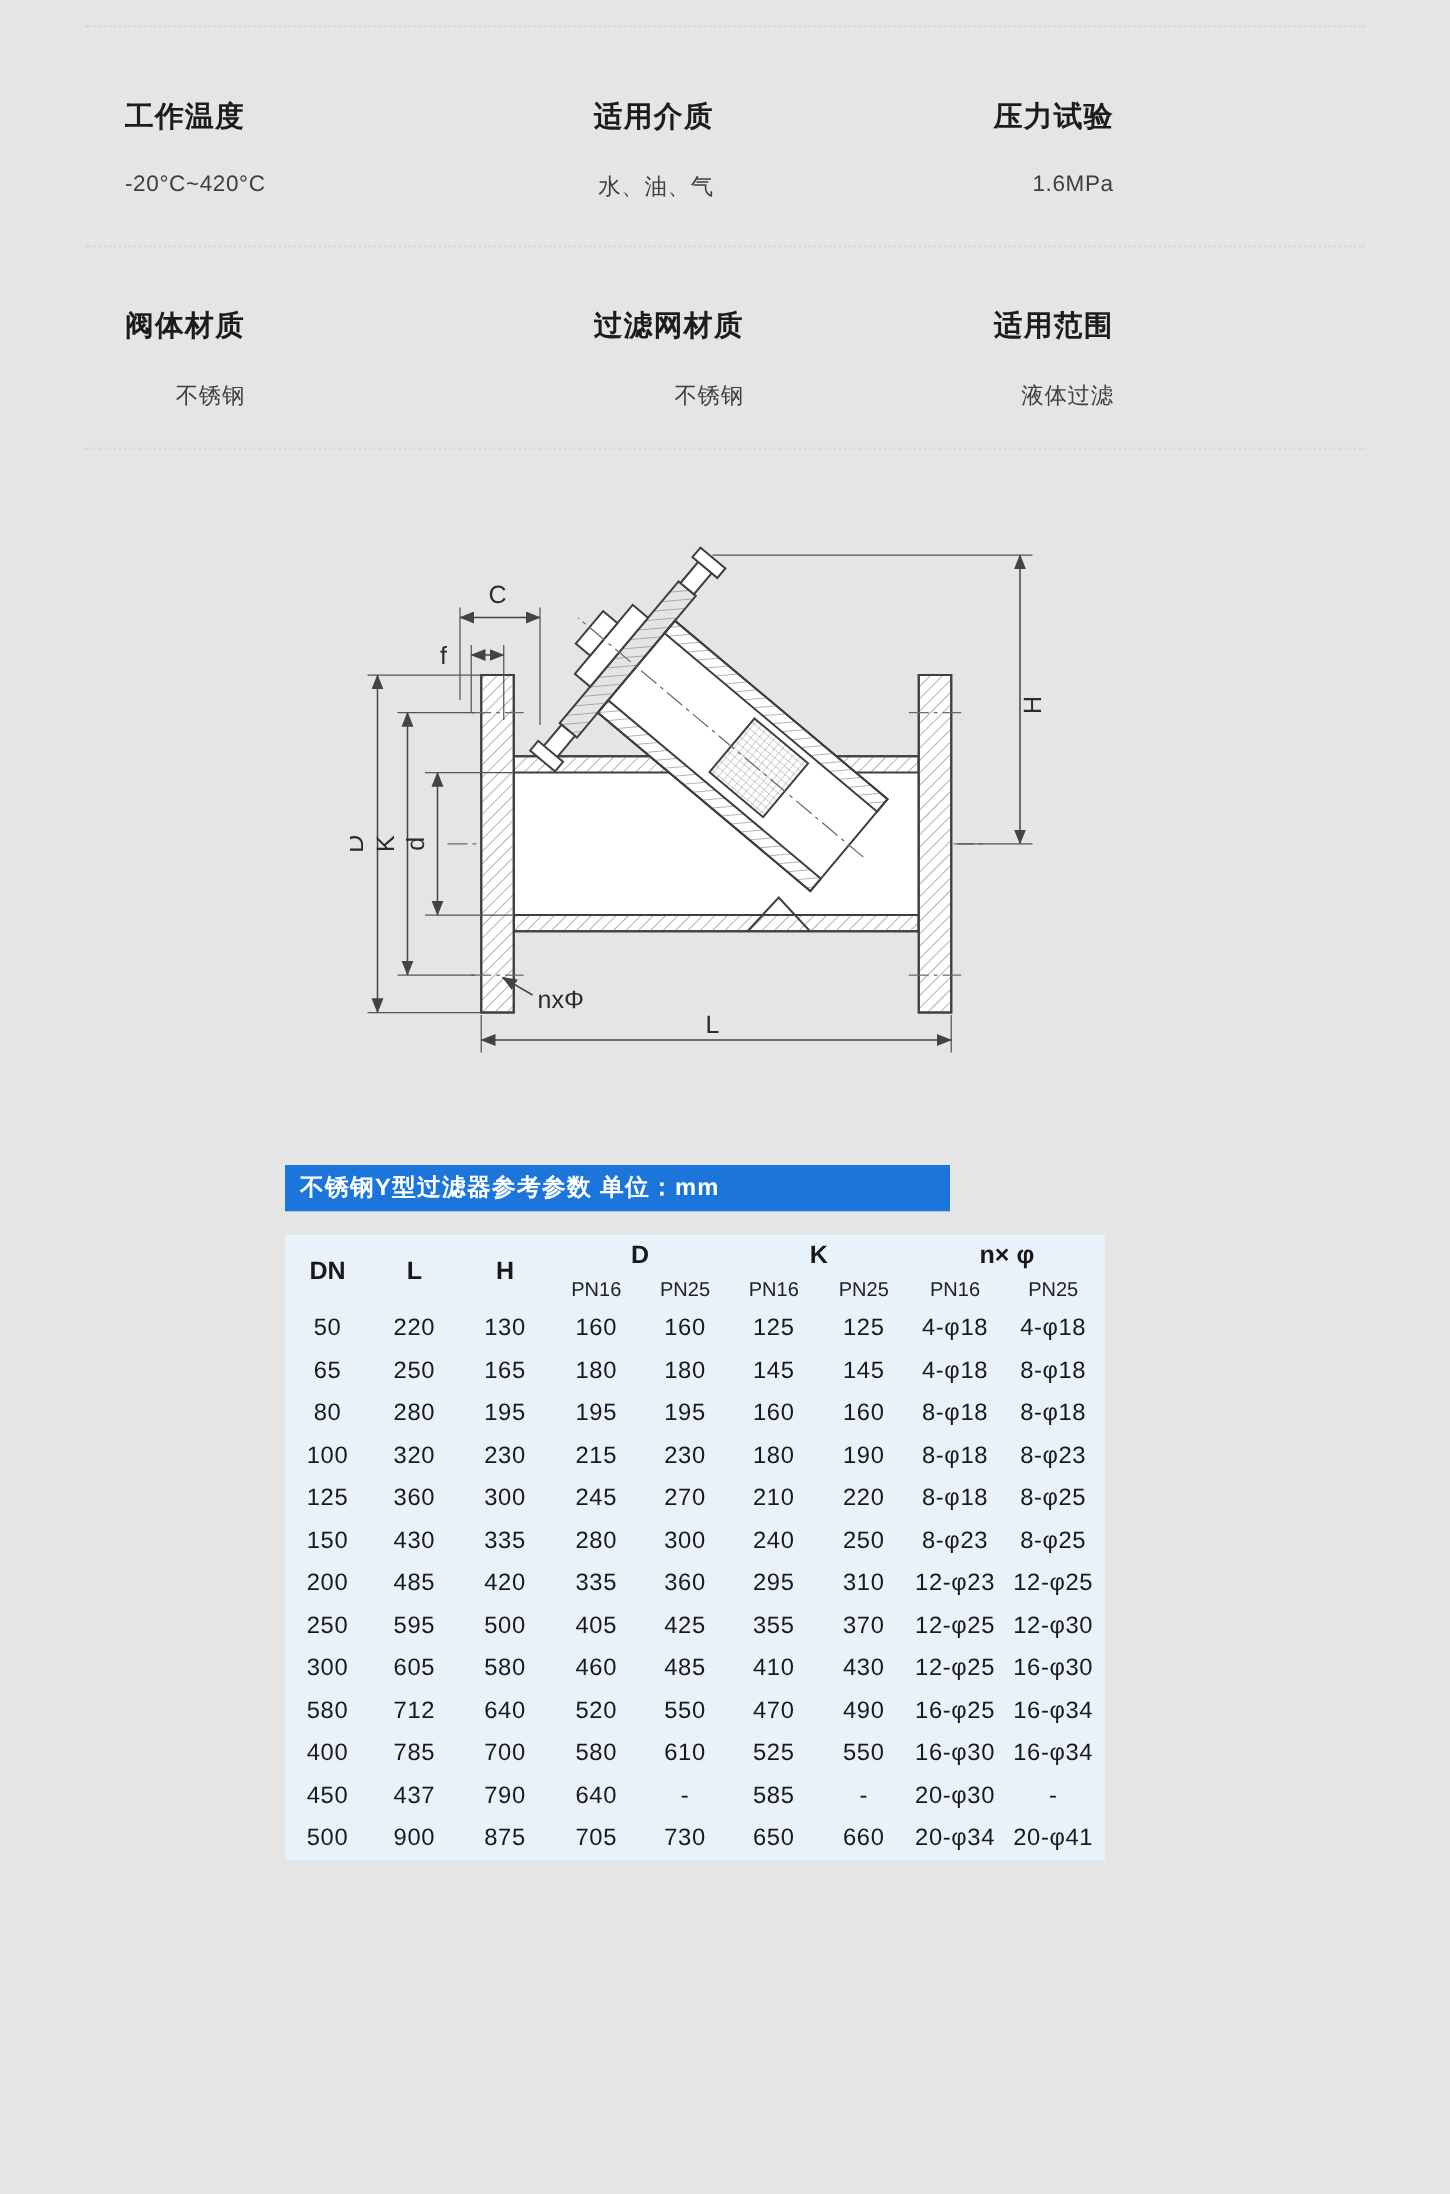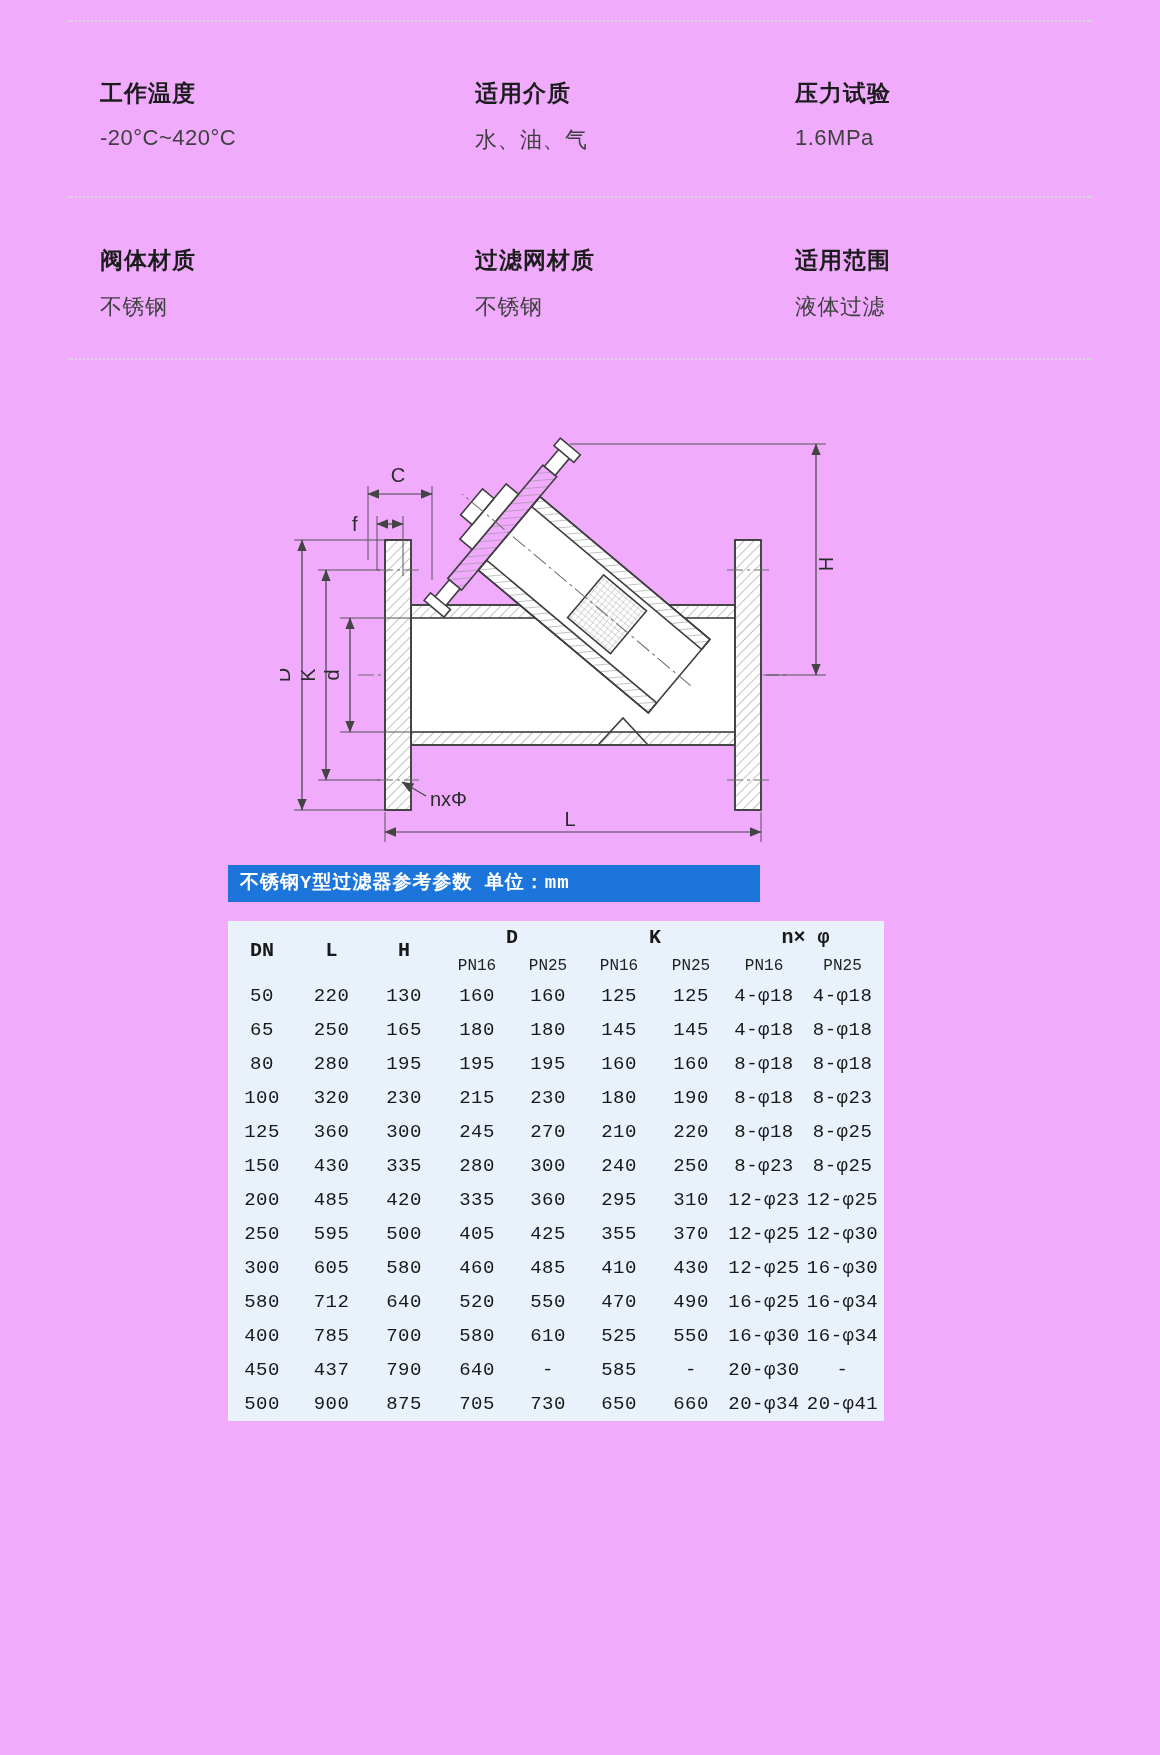--- a/index.html
+++ b/index.html
@@ -2,44 +2,44 @@
 <html><head>
 <meta charset="utf-8">
 <style>
   * { margin:0; padding:0; box-sizing:border-box; }
   html,body { background:#fff; }
   body {
     width:1160px; height:1755px; position:relative;
     font-family:"Liberation Sans", sans-serif; color:#222;
     overflow:hidden;
   }
-  .page { position:absolute; inset:0; background:#f0abfc; }
+  .page { position:absolute; inset:0; background:#e5e5e5; }
 
   .divider { position:absolute; left:68px; width:1024px; border-top:2px dotted #d8d8d8; }
   .d1 { top:20px; } .d2 { top:196px; } .d3 { top:358px; }
 
   .spec-row { position:absolute; left:0; width:100%; height:110px; }
   .r1 { top:78px; } .r2 { top:245px; }
   .spec-item { position:absolute; top:0; }
   .spec-item:nth-child(1) { left:100px; }
   .spec-item:nth-child(2) { left:475px; }
   .spec-item:nth-child(3) { left:795px; }
   .spec-label { font-size:23px; font-weight:700; color:#1c1c1c; letter-spacing:1px; }
-  .spec-value { margin-top:16px; font-size:22px; color:#3f3f3f; letter-spacing:0.5px; }
+  .spec-value { margin-top:28px; font-size:18px; color:#3f3f3f; letter-spacing:0.5px;text-align:right; }
 
   .drawing { position:absolute; left:280px; top:430px; width:560px; height:440px; }
   .solid rect, .solid path { stroke:#3f3f3f; stroke-width:1.6; }
   .cl { stroke:#6a6a6a; stroke-width:1; stroke-dasharray:16 4 3 4; fill:none; }
   .dim line { stroke:#444; stroke-width:1.2; }
   .dim .ext { stroke-width:1; stroke:#555; }
   .dim text { font-size:20px; fill:#2b2b2b; font-family:"Liberation Sans",sans-serif; }
   .rot { text-anchor:middle; }
   .ctr { text-anchor:middle; }
 
-  .table-wrap { position:absolute; left:228px; top:865px; width:532px;font-family:Liberation Mono, monospace; }
+  .table-wrap { position:absolute; left:228px; top:932px; width:532px; }
   .table-title {
     height:37px; line-height:37px; background:#1b75da; color:#fff;
     font-size:19px; font-weight:700; padding-left:12px; letter-spacing:1px;
   }
   table { width:656px; border-collapse:collapse; background:#e9f1fb; table-layout:fixed;margin-top:19px; }
   th, td { text-align:center; vertical-align:middle; color:#191919; font-weight:400; padding:0; }
   thead th.grp { font-size:20px; font-weight:700; height:32px; }
   thead th.sub { font-size:16px; font-weight:500; height:26px; color:#222; }
   tbody td { font-size:19px; height:34px; letter-spacing:0.5px; }
 

